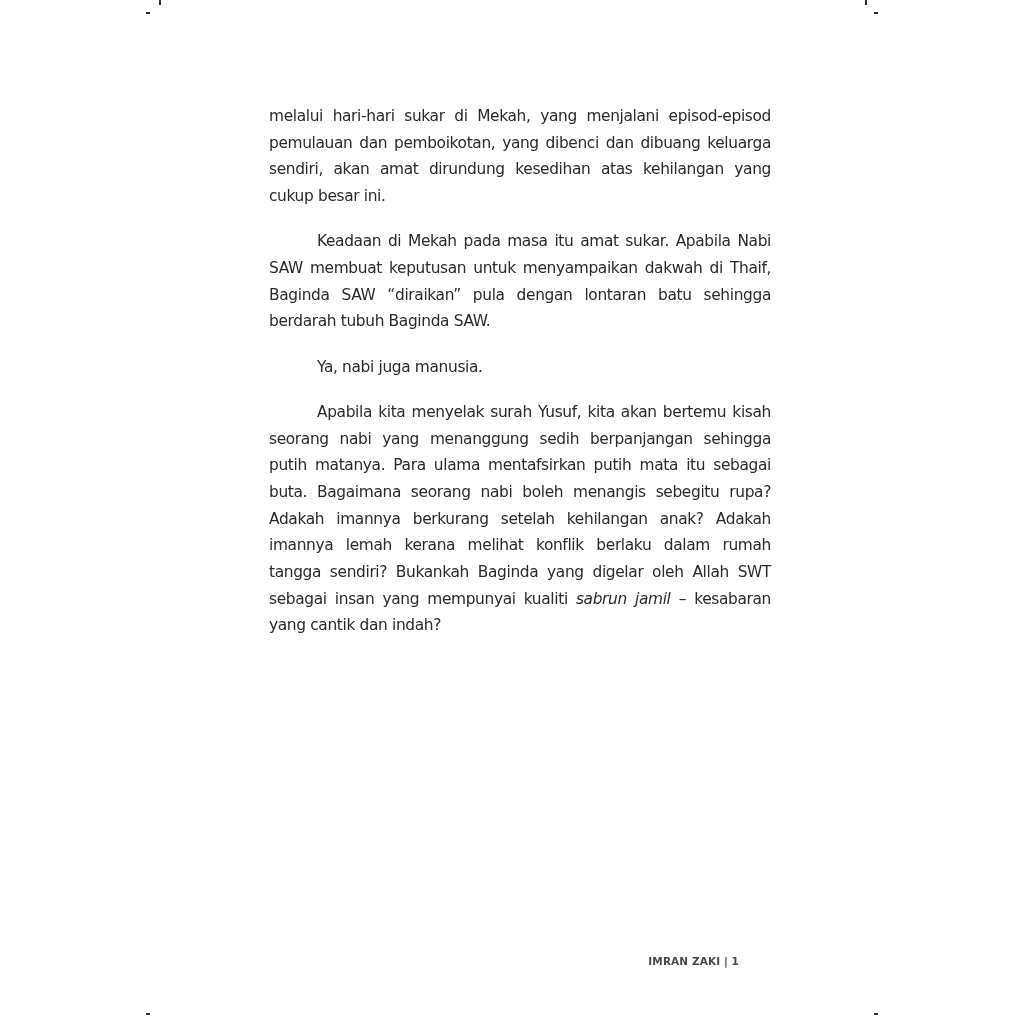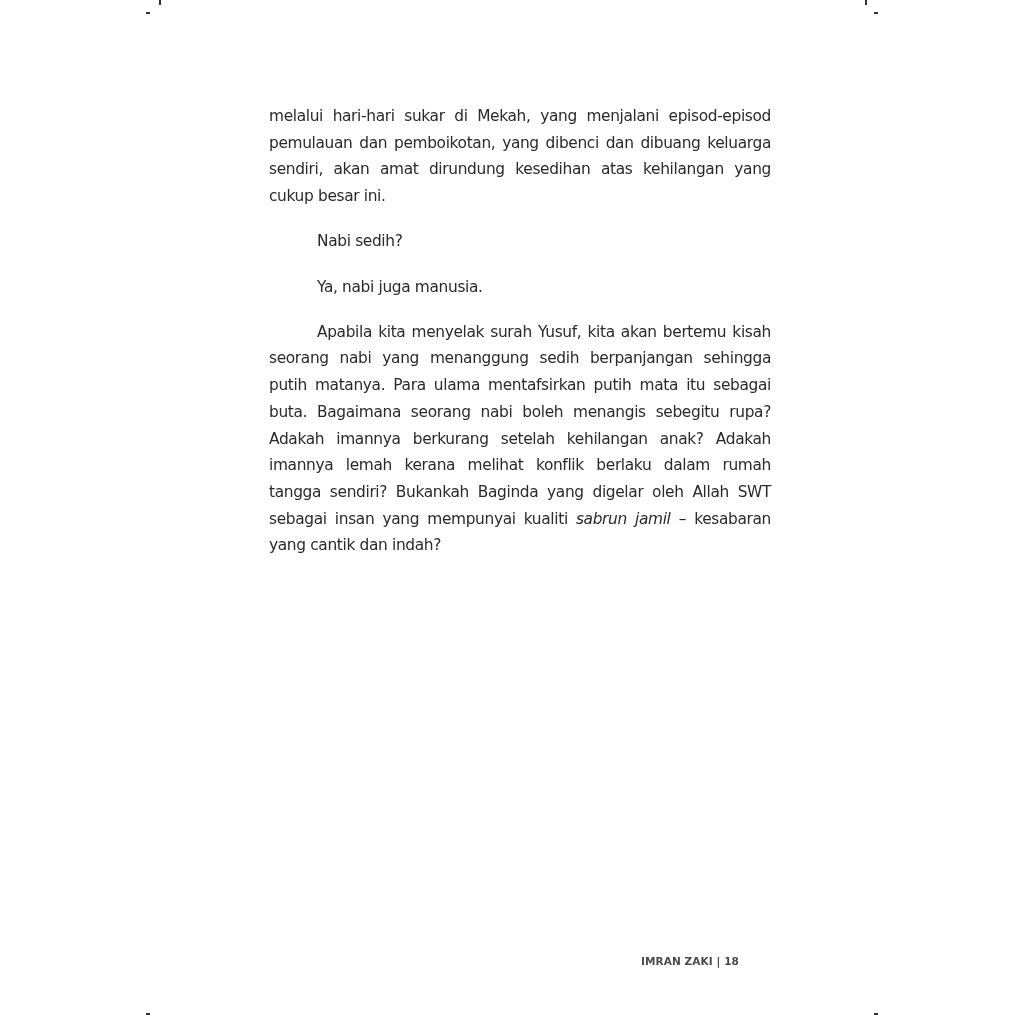--- a/index.html
+++ b/index.html
@@ -69,19 +69,19 @@
 
   <div class="crop v" style="left:159px; top:0px;"></div>
   <div class="crop h" style="left:146px; top:12px;"></div>
   <div class="crop v" style="left:865px; top:0px;"></div>
   <div class="crop h" style="left:874px; top:12px;"></div>
   <div class="crop h" style="left:146px; top:1013px;"></div>
   <div class="crop h" style="left:874px; top:1013px;"></div>
 
   <div class="body-text">
     <p>melalui hari-hari sukar di Mekah, yang menjalani episod-episod pemulauan dan pemboikotan, yang dibenci dan dibuang keluarga sendiri, akan amat dirundung kesedihan atas kehilangan yang cukup besar ini.</p>
-    <p class="indent">Nabi sedih?</p>
+    <p class="indent">Keadaan di Mekah pada masa itu amat sukar. Apabila Nabi SAW membuat keputusan untuk menyampaikan dakwah di Thaif, Baginda SAW “diraikan” pula dengan lontaran batu sehingga berdarah tubuh Baginda SAW.</p>
     <p class="indent">Ya, nabi juga manusia.</p>
     <p class="indent"><span>Apabila kita menyelak surah Yusuf, kita akan bertemu kisah seorang nabi yang menanggung sedih berpanjangan sehingga putih matanya. Para ulama mentafsirkan putih mata itu sebagai buta. Bagaimana seorang nabi boleh menangis sebegitu rupa? Adakah imannya berkurang setelah kehilangan anak? Adakah imannya lemah kerana melihat konflik berlaku dalam rumah tangga sendiri? Bukankah Baginda yang digelar oleh Allah SWT sebagai insan yang mempunyai kualiti </span><em>sabrun jamil</em><span> – kesabaran yang cantik dan indah?</span></p>
   </div>
 
-  <div class="footer">IMRAN ZAKI | 18</div>
+  <div class="footer">IMRAN ZAKI | 1</div>
 </div>
 
 </body></html>

